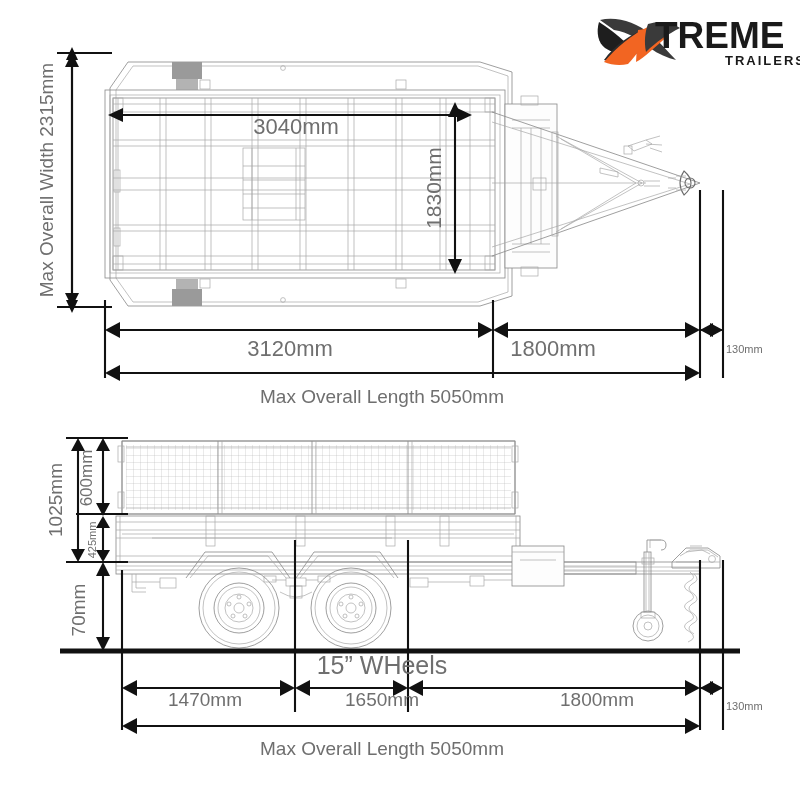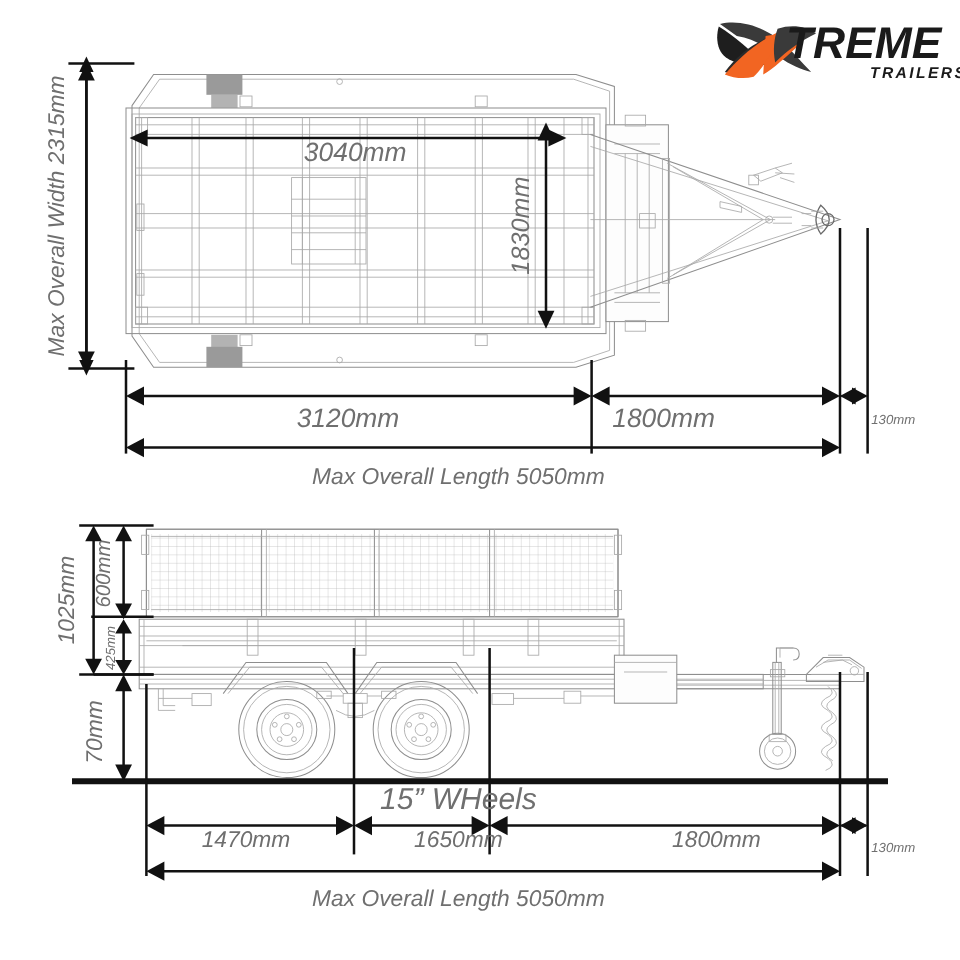--- a/index.html
+++ b/index.html
@@ -2,21 +2,21 @@
 <html><head>
 <meta charset="utf-8">
 <style>
   html,body{margin:0;padding:0;background:#ffffff;}
   body{
     width:800px;height:800px;
     font-family:"Liberation Sans","DejaVu Sans",sans-serif;
     position:relative;overflow:hidden;
     color:#6d6d6d;
   }
-  #stage{position:absolute;left:0;top:0;width:800px;height:800px;font-style:italic;}
+  #stage{position:absolute;left:0;top:0;width:800px;height:800px;}
   svg{display:block;}
   .dimtxt{
     font-family:"Liberation Sans","DejaVu Sans",sans-serif;
     fill:#6f6f6f;
   }
   .t22{font-size:22px;}
   .t19{font-size:19px;}
   .t17{font-size:17px;}
   .t11{font-size:11px;}
   .t21{font-size:21px;}

